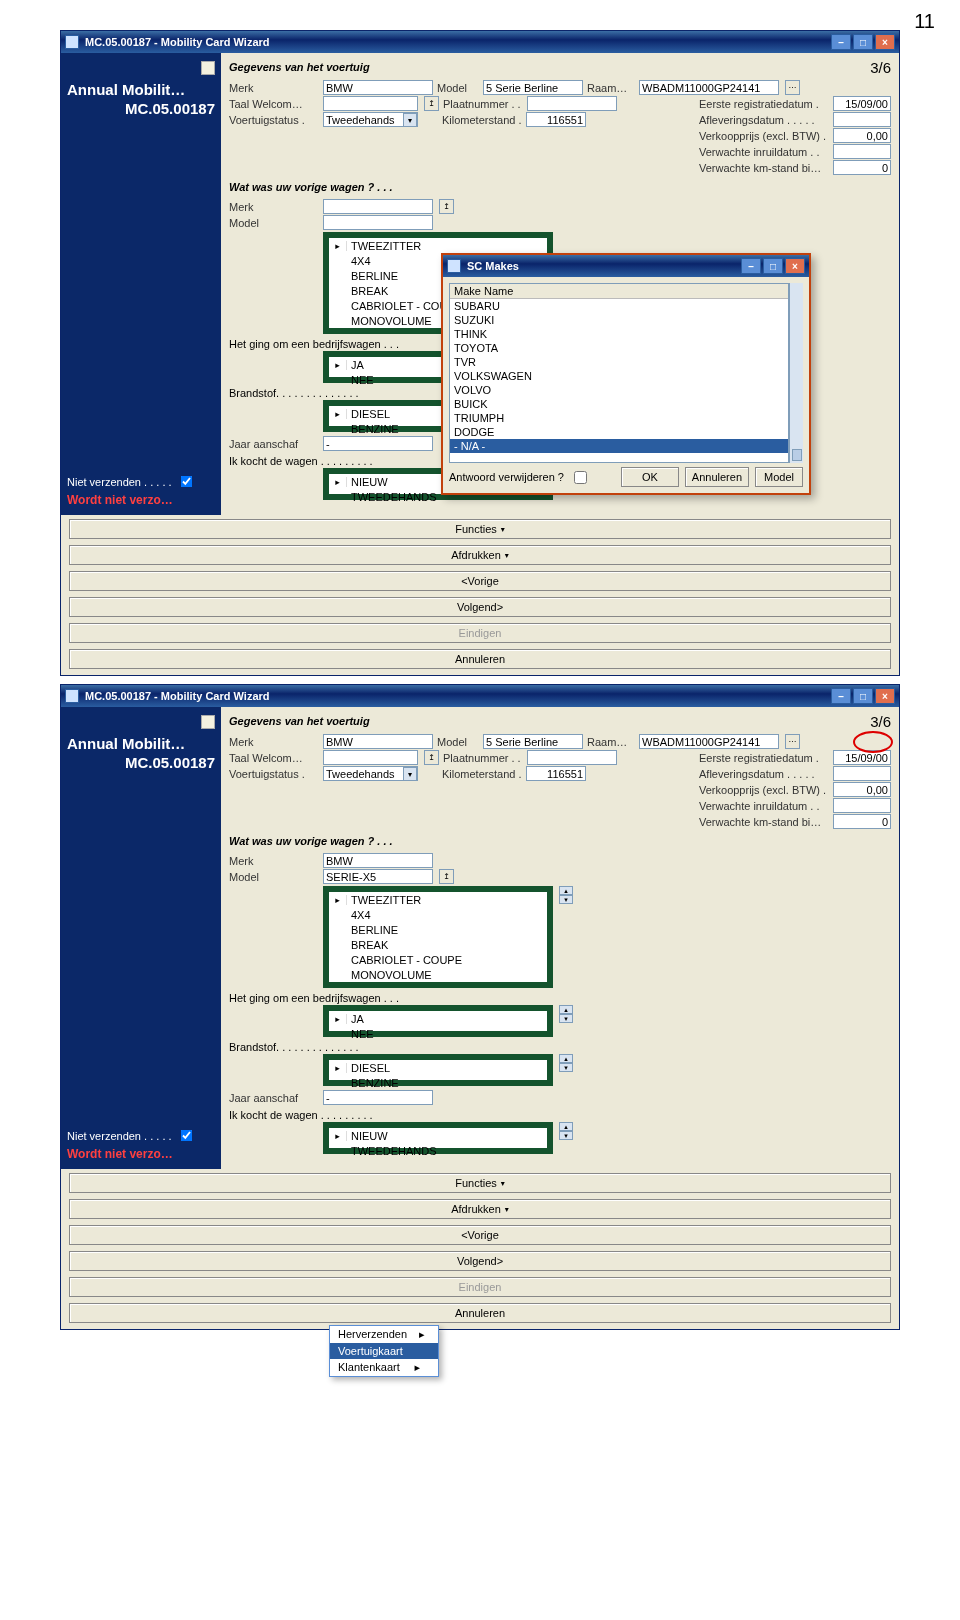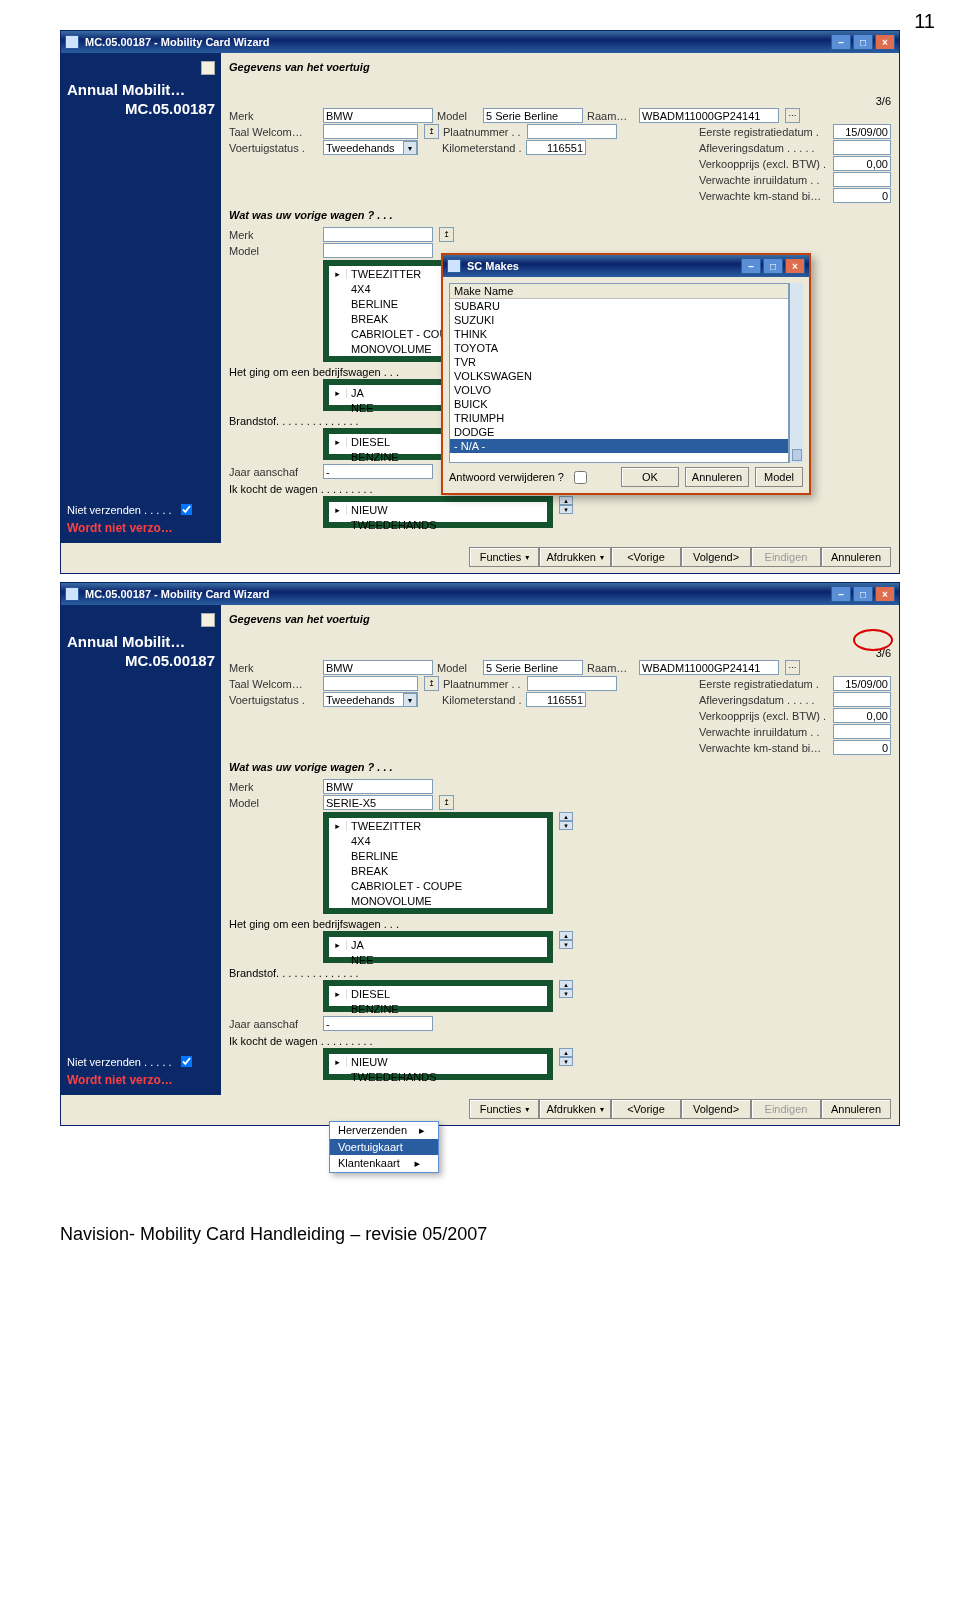--- a/index.html
+++ b/index.html
@@ -59,40 +59,40 @@
   .sidebar .pencil { align-self: flex-end; width:14px; height:14px; border:1px solid #aaa; background:#f4f1e0; margin-bottom:6px;}
   .sidebar .progname { font-size: 15px; font-weight: bold; white-space: nowrap; overflow: hidden; }
   .sidebar .code { font-size: 15px; font-weight: bold; text-align: right; margin-top: 2px; }
   .sidebar .sid-spacer { flex: 1; }
   .sidebar .nvz { font-size: 11px; display:flex; align-items:center; gap:4px;}
   .sidebar .nvz input[type=checkbox]{ transform: scale(0.9); }
   .sidebar .warn { color: #ff4040; font-weight: bold; font-size: 12px; margin-top:2px;}
 
   .mainpane { flex: 1; padding: 6px 8px 8px 8px; }
   .section-title { font-weight: bold; font-size: 11px; margin: 2px 0 6px 0; font-style: italic; }
-  .step { float: right; font-size: 11px; margin-top: 36px; }
+  .step { float: right; font-size: 15px; }
 
   .row { display: flex; align-items: center; margin: 1px 0; gap: 4px; }
   .lab { width: 90px; font-size: 11px; color:#333; white-space:nowrap; overflow:hidden;}
   .field { background:#fff; border:1px solid #7f9db9; height:15px; font-size:11px; padding:0 2px; display:flex; align-items:center; }
   .combo { position:relative; }
   .combo .dd { position:absolute; right:0; top:0; width:14px; height:14px; border:1px solid #7f9db9; background:#d9e4f1; display:flex;align-items:center;justify-content:center; font-size:8px;}
   .upbtn { width:15px; height:15px; border:1px solid #7f9db9; background:#ece9d8; display:flex;align-items:center;justify-content:center; font-size:8px; margin-left:2px;}
 
   .listbox {
     background:#fff; border:6px solid #14532d; width:230px;
   }
   .listrow { display:flex; height:15px; align-items:center; }
   .listrow .selcell { width:18px; border-right:1px solid #ddd; display:flex; align-items:center; justify-content:center; }
   .listrow .selcell.mark::after { content:"▸"; font-size:9px; }
   .listrow .txt { padding:0 4px; font-size:11px; }
   .spinners { display:flex; flex-direction:column; margin-left:2px; }
   .spin { width:14px; height:9px; border:1px solid #7f9db9; background:#d9e4f1; font-size:7px; display:flex; align-items:center; justify-content:center;}
 
-  .bbar { display:flex; justify-content:flex-end; padding:4px 8px 6px 8px; flex-wrap:wrap;}
+  .bbar { display:flex; gap:6px; justify-content:flex-end; padding:4px 8px 6px 8px; flex-wrap:wrap;flex-direction:column;}
   .btn {
     min-width:70px; height:20px; border:1px solid #888; background:#ece9d8;
     font-size:11px; display:flex; align-items:center; justify-content:center;
     box-shadow: inset 1px 1px 0 #fff; padding:0 6px; cursor:pointer;
   }
   .btn.disabled { color:#999; cursor:default; }
   .btn .ddarr { margin-left:4px; font-size:8px; }
 
   .popup {
     position:absolute; border:2px solid #c2410c; background:#ece9d8;
@@ -568,14 +568,13 @@
           <span></span>
         </div>
       <div class="fmrow">
           <span>Klantenkaart</span>
           <span>▸</span>
         </div>
     </div>
   </div>
 
   <div style="height:60px"></div>
-  <div class="footer">Navision- Mobility Card Handleiding – revisie 05/2007</div>
 </div>
 
 </body></html>

